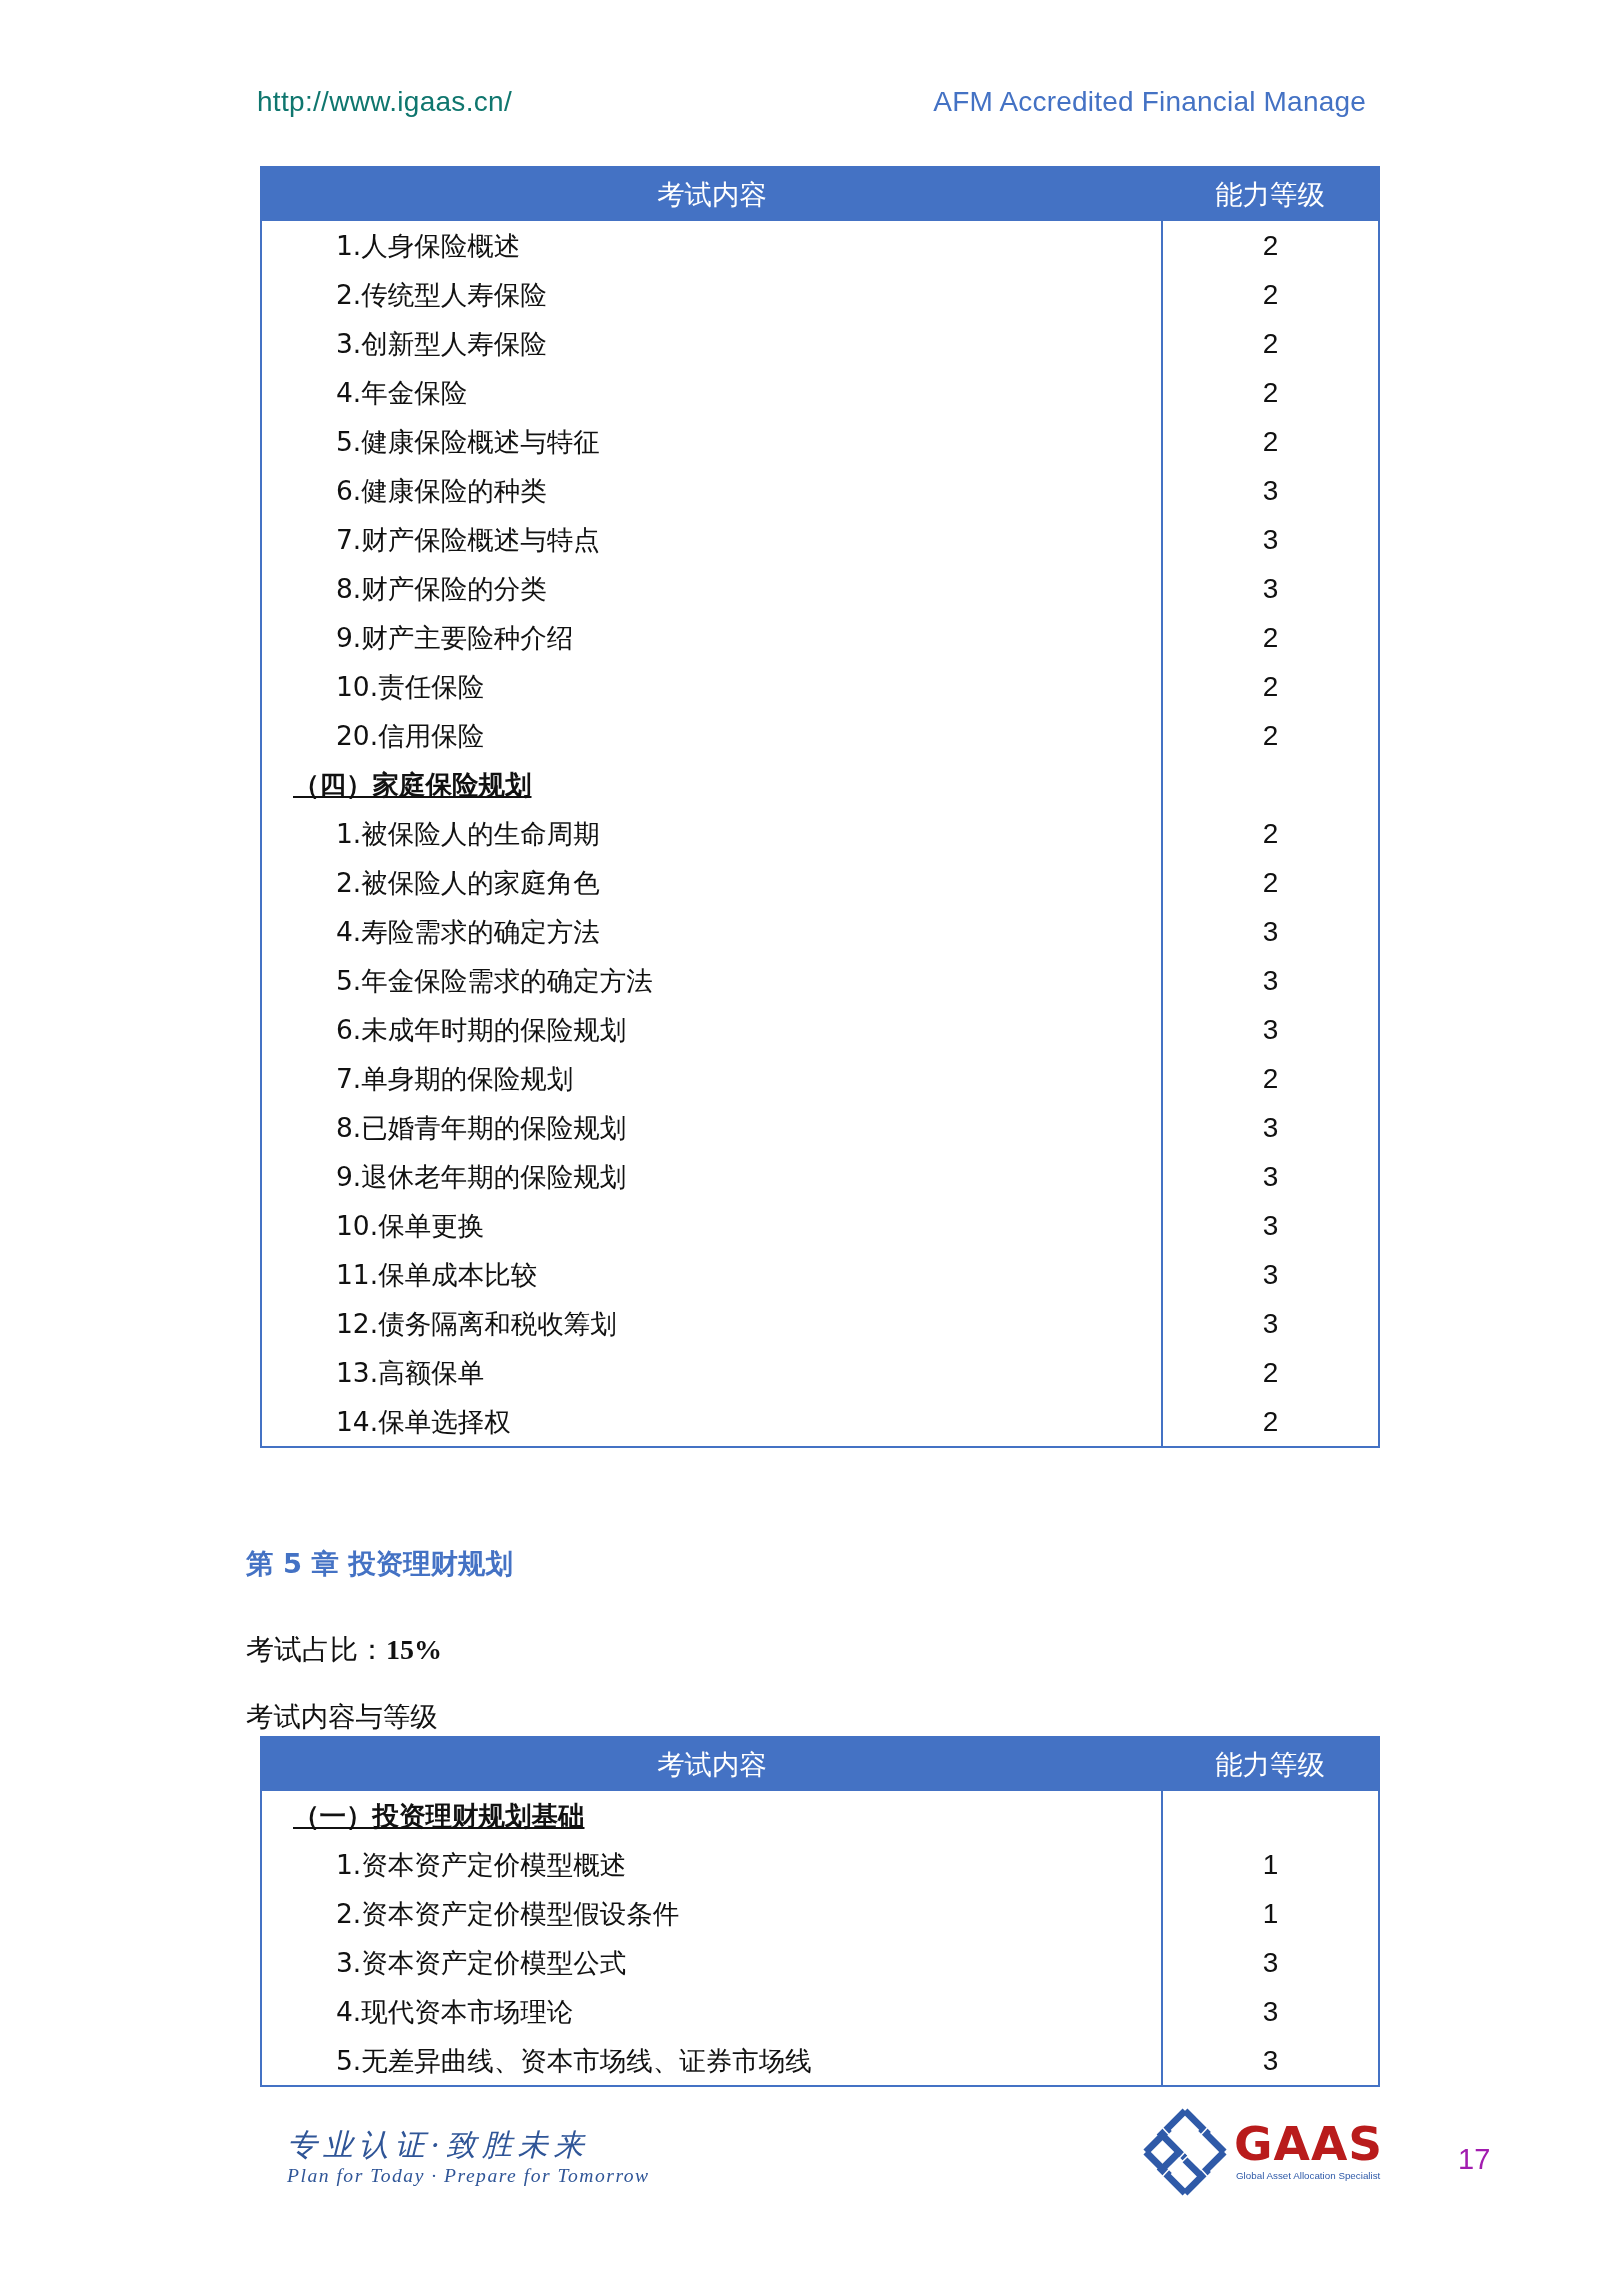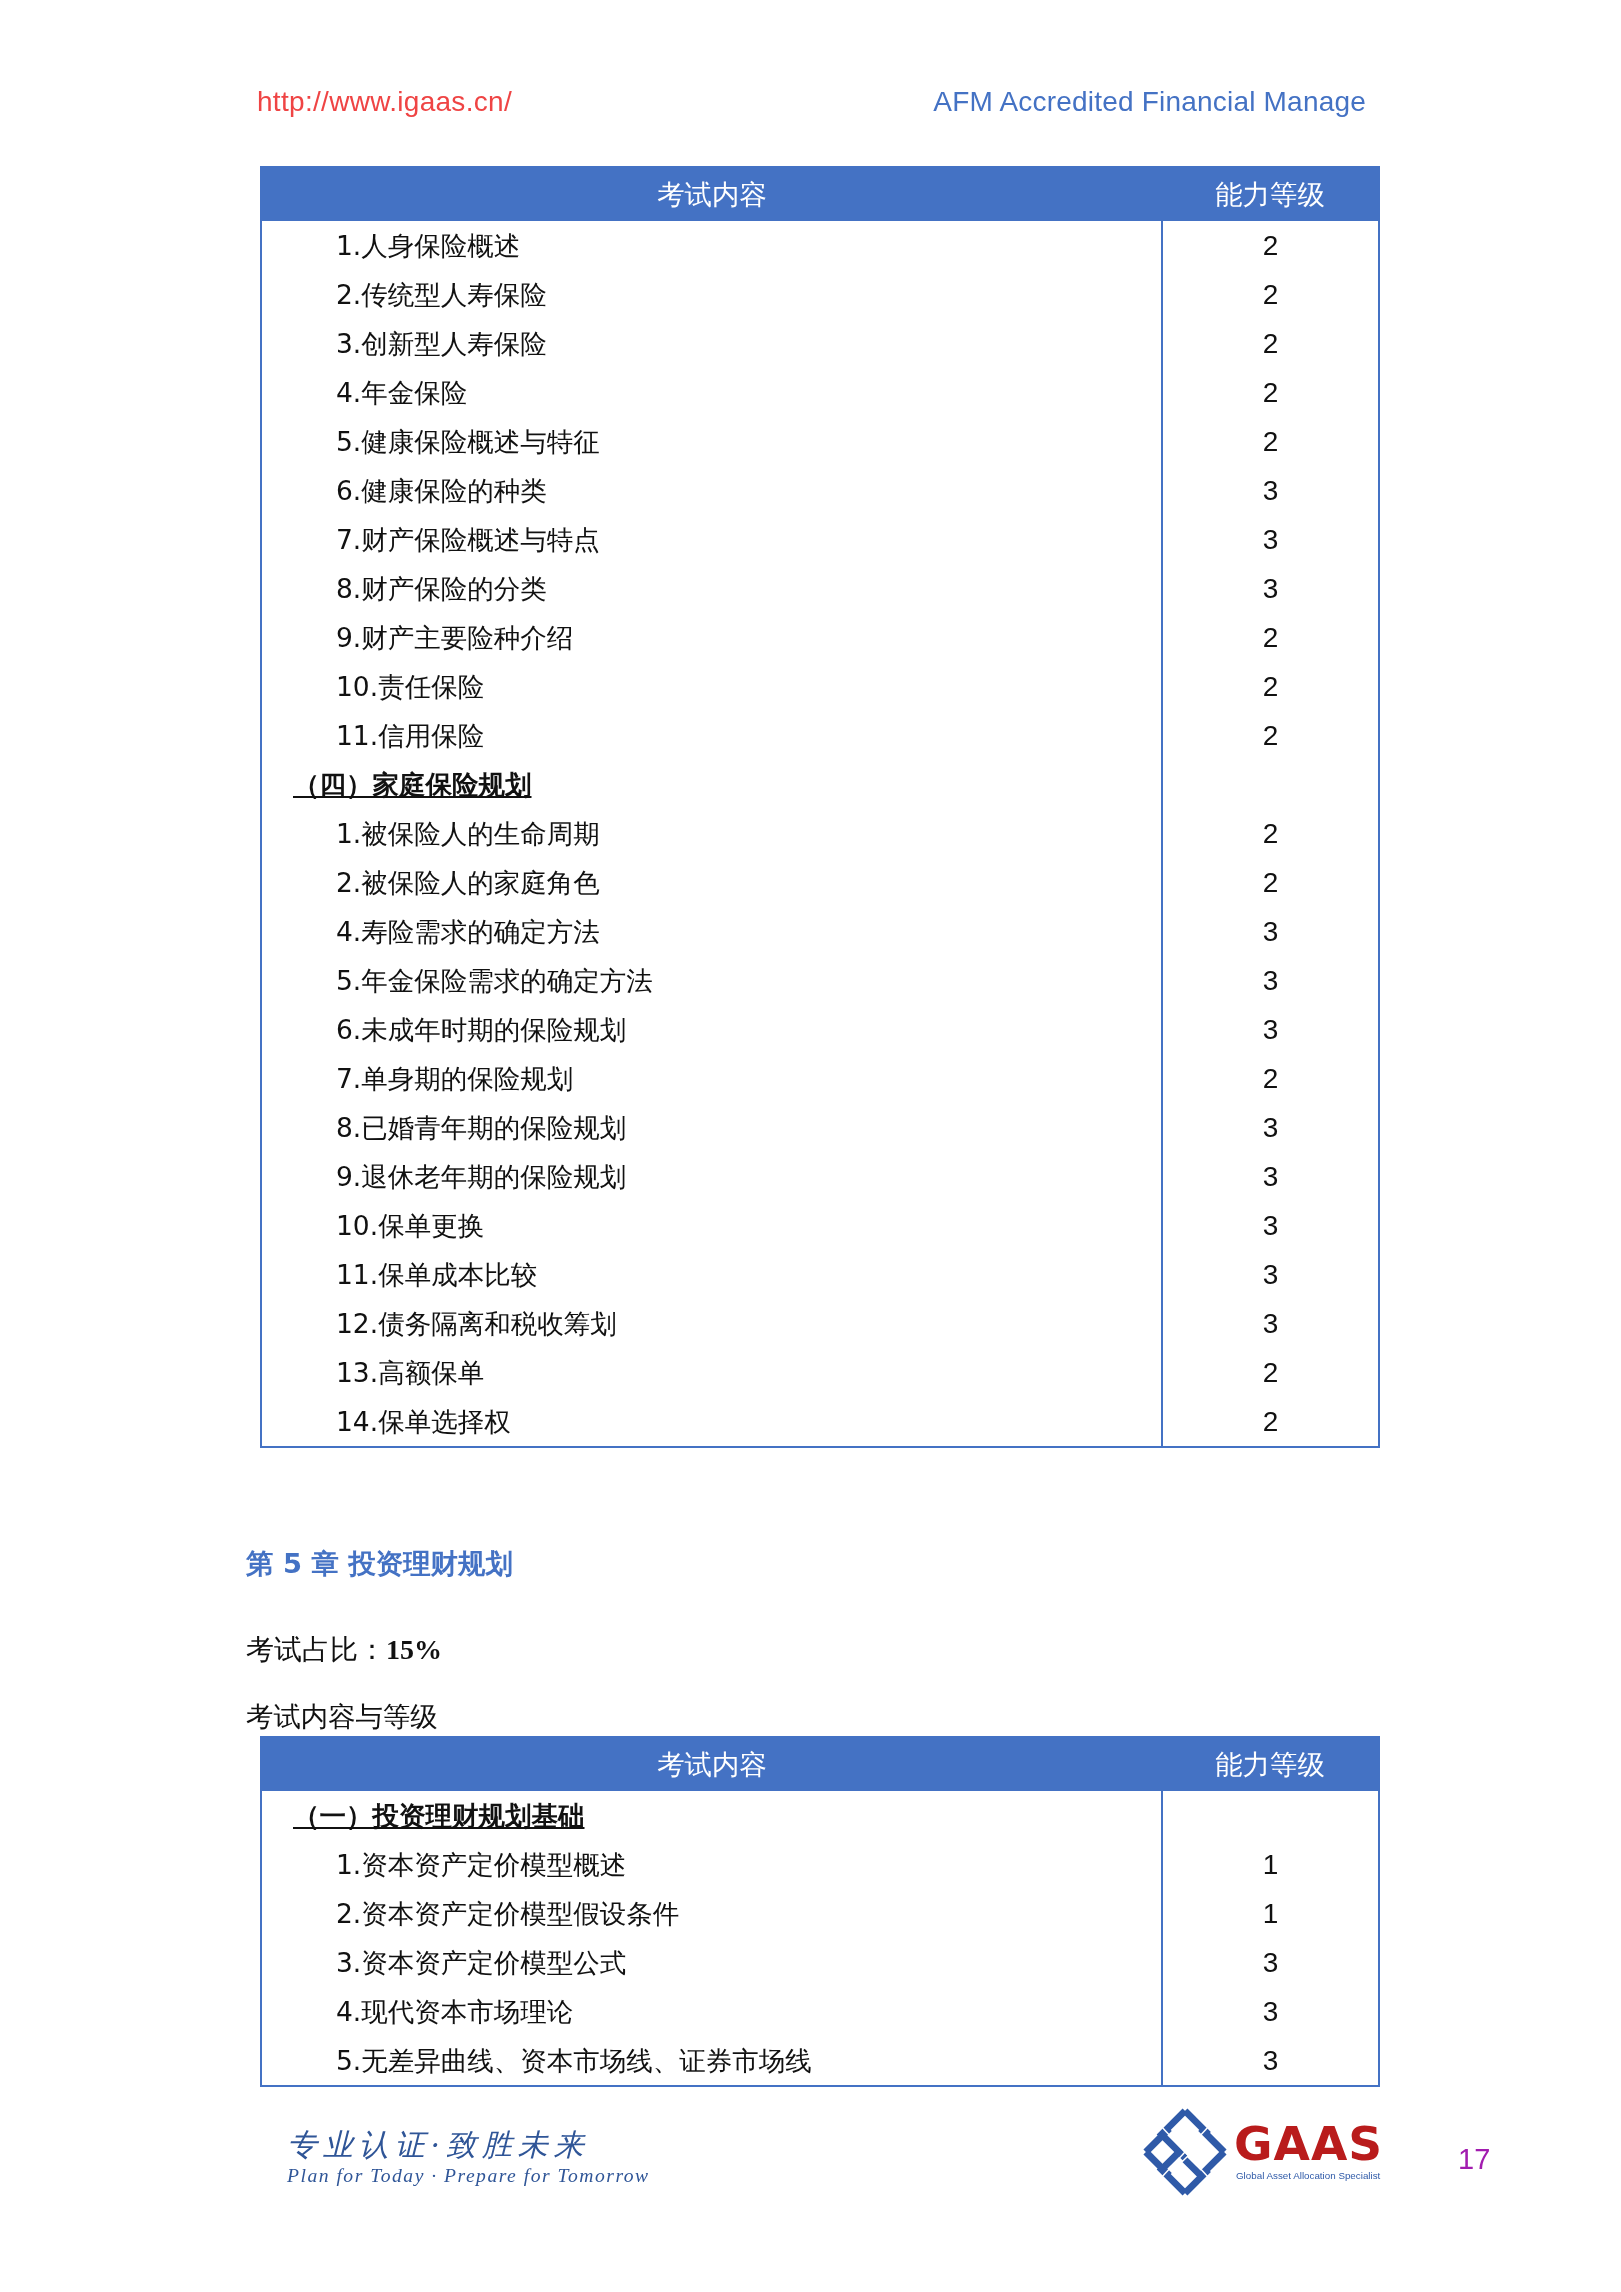--- a/index.html
+++ b/index.html
@@ -14,21 +14,21 @@
       overflow: hidden;
       font-family: "DejaVu Sans", "Liberation Sans", sans-serif;
       color: #111111;
     }
     .page-header-left {
       position: absolute;
       left: 257px;
       top: 86px;
       font-family: "Liberation Sans", "DejaVu Sans", sans-serif;
       font-size: 28px;
-      color: #ef4444;
+      color: #0f766e;
       letter-spacing: 0.3px;
     }
     .page-header-right {
       position: absolute;
       right: 255px;
       top: 86px;
       font-family: "Liberation Sans", "DejaVu Sans", sans-serif;
       font-size: 28px;
       color: #4472c4;
       letter-spacing: 0.2px;
@@ -225,21 +225,21 @@
       </tr>
       <tr>
         <td class="content item">9.财产主要险种介绍</td>
         <td class="level">2</td>
       </tr>
       <tr>
         <td class="content item">10.责任保险</td>
         <td class="level">2</td>
       </tr>
       <tr>
-        <td class="content item">11.信用保险</td>
+        <td class="content item">20.信用保险</td>
         <td class="level">2</td>
       </tr>
       <tr>
         <td class="content section">（四）家庭保险规划</td>
         <td class="level"></td>
       </tr>
       <tr>
         <td class="content item">1.被保险人的生命周期</td>
         <td class="level">2</td>
       </tr>

